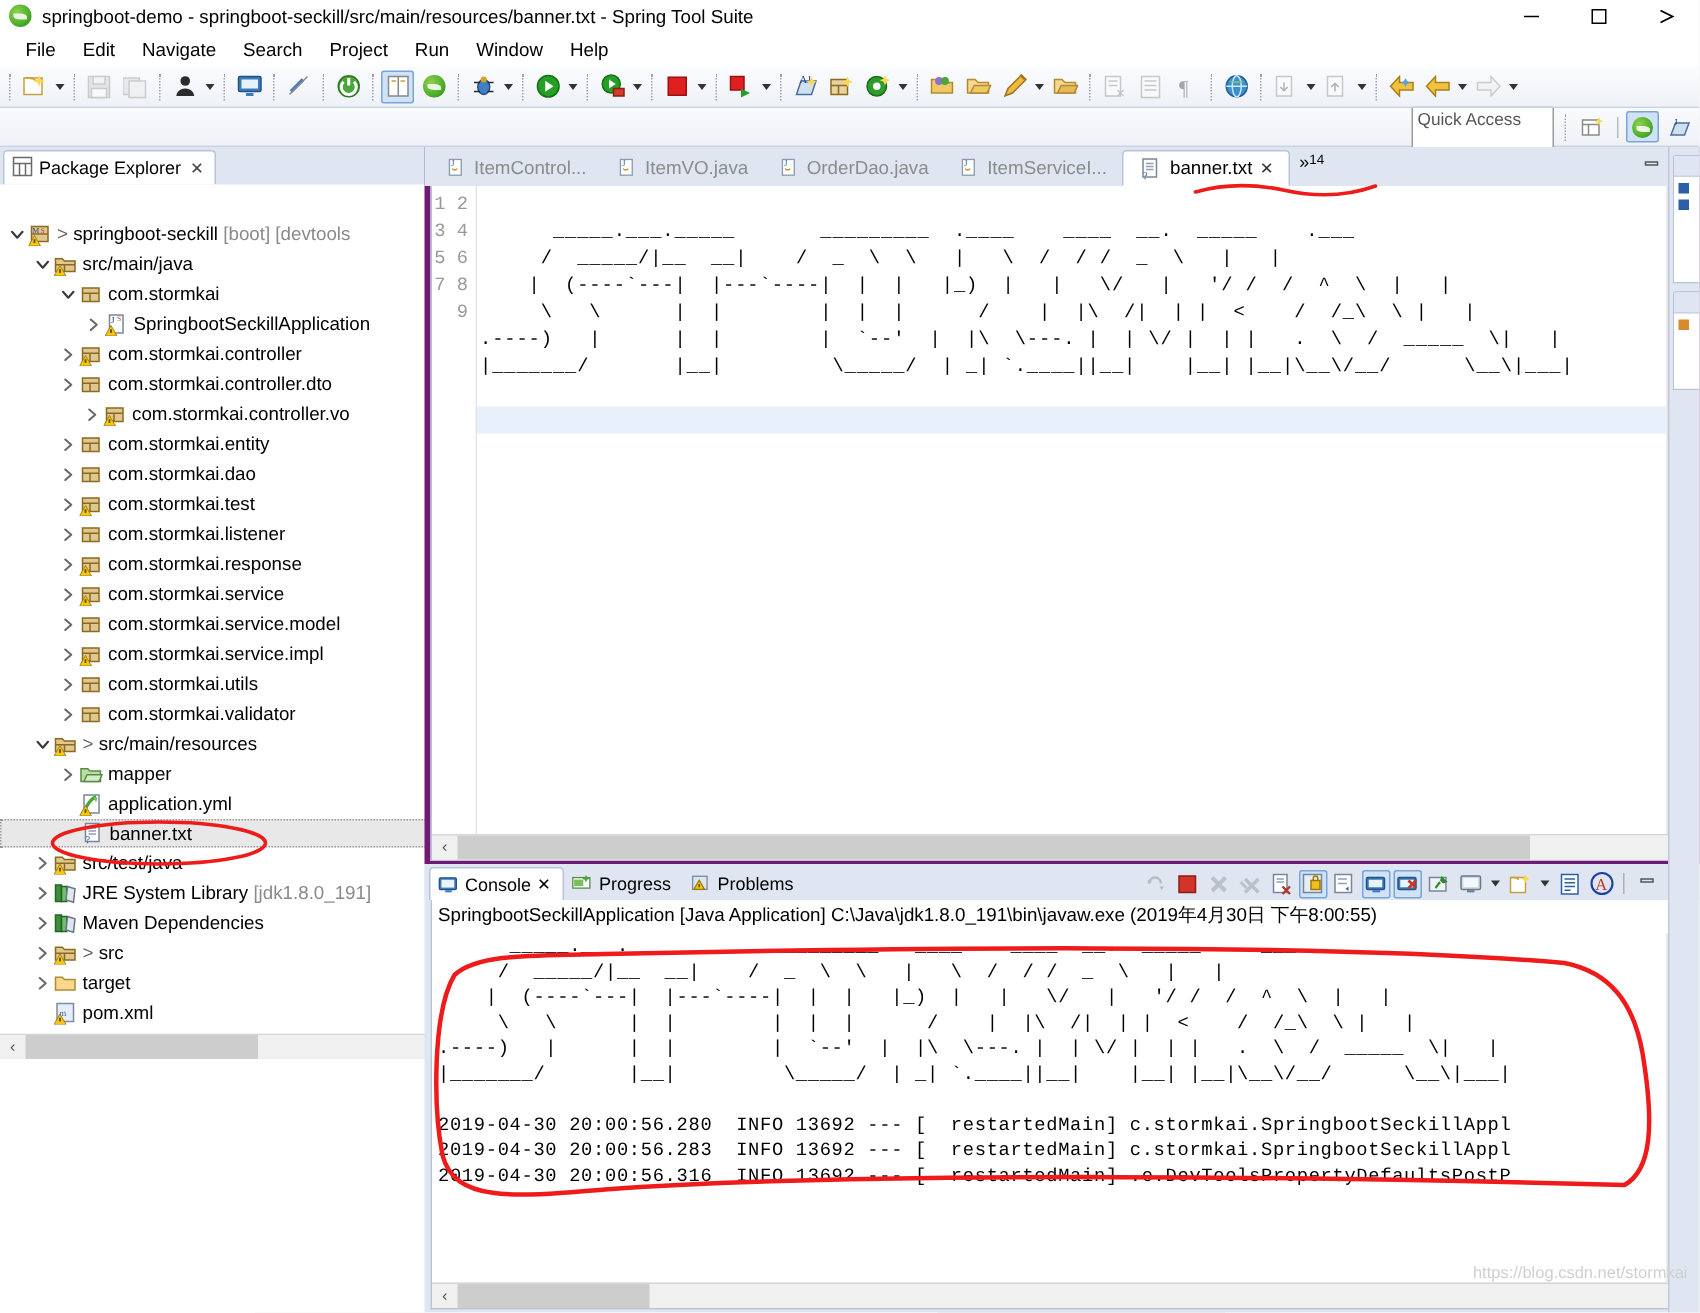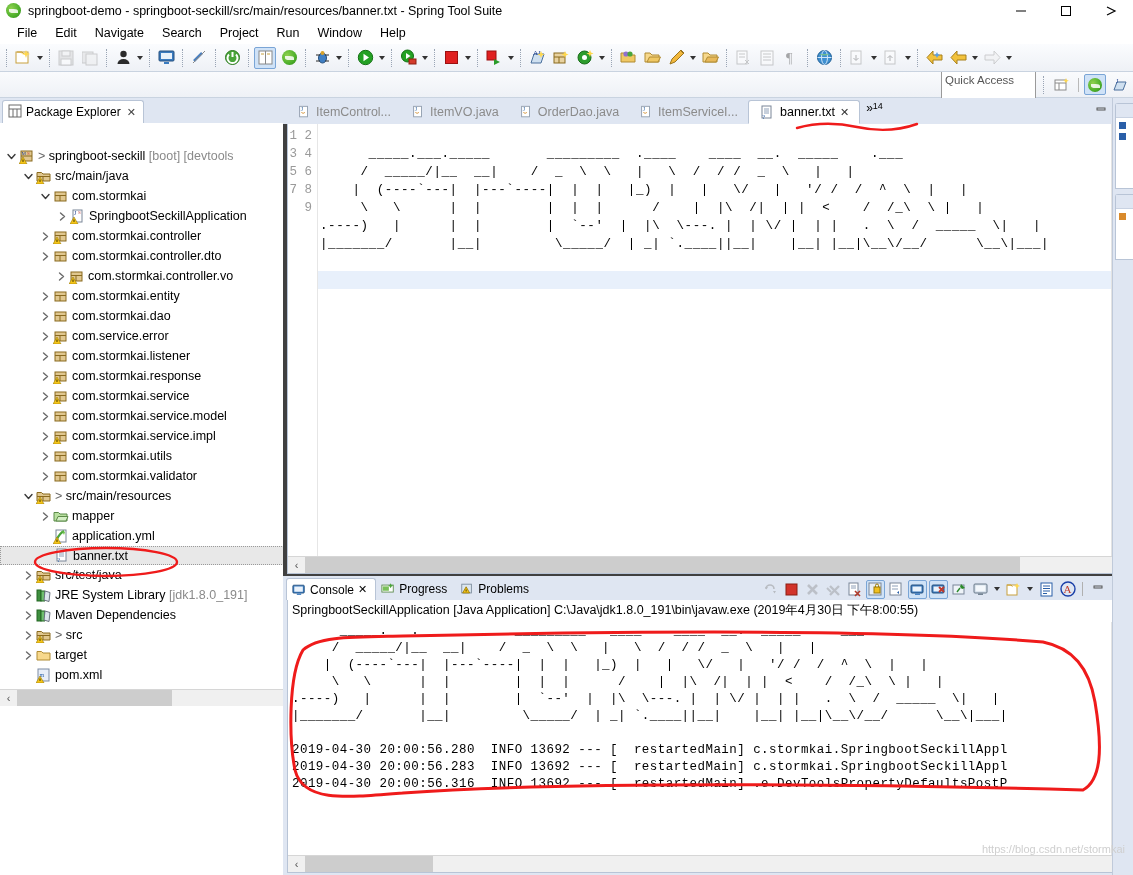--- a/index.html
+++ b/index.html
@@ -322,21 +322,21 @@
   }
   .vs-track { flex: 1 1 auto; width: 16px; position: relative; }
   .vs-thumb { position: absolute; left: 0; width: 16px; background: #cdcdcd; }
 
   
   .editor-area {
     flex: 0 0 478px;
     height: 478px;
     display: flex;
     flex-direction: column;
-    background: #404040;
+    background: #701a75;
     min-height: 0;
     padding: 0;
   }
   .etabs {
     height: 26px;
     flex: 0 0 26px;
     display: flex;
     align-items: flex-end;
     background: #dfe6f2;
     padding-left: 4px;
@@ -1067,21 +1067,21 @@
               </span>
               <span class="ticon">
                 <svg width="16" height="15" viewBox="0 0 16 15">
                   <rect x="2" y="3" width="11" height="9" fill="#e0c78f" stroke="#8a6a1f"></rect>
                   <line x1="2" y1="6.5" x2="13" y2="6.5" stroke="#8a6a1f"></line>
                   <line x1="7" y1="6.5" x2="7" y2="12" stroke="#8a6a1f"></line>
                   <path d="M0 15 L4 8 L8 15 z" fill="#f5c518" stroke="#9a7a06" stroke-width=".6"></path>
                   <rect x="3.4" y="10.5" width="1.2" height="2.4" fill="#5a4a02"></rect>
                 </svg>
               </span>
-              <span class="tlabel">com.service.error</span>
+              <span class="tlabel">com.stormkai.test</span>
             </div>
             <div class="trow" style="padding-left: 38px;">
               <span class="twist">
                 <svg width="11" height="11" viewBox="0 0 11 11">
                   <path d="M3.5 2 L7.5 5.5 L3.5 9" stroke="#6a6a6a" stroke-width="1.4" fill="none" stroke-linecap="round" stroke-linejoin="round"></path>
                 </svg>
               </span>
               <span class="ticon">
                 <svg width="16" height="15" viewBox="0 0 16 15">
                   <rect x="2" y="3" width="11" height="9" fill="#e0c78f" stroke="#8a6a1f"></rect>

